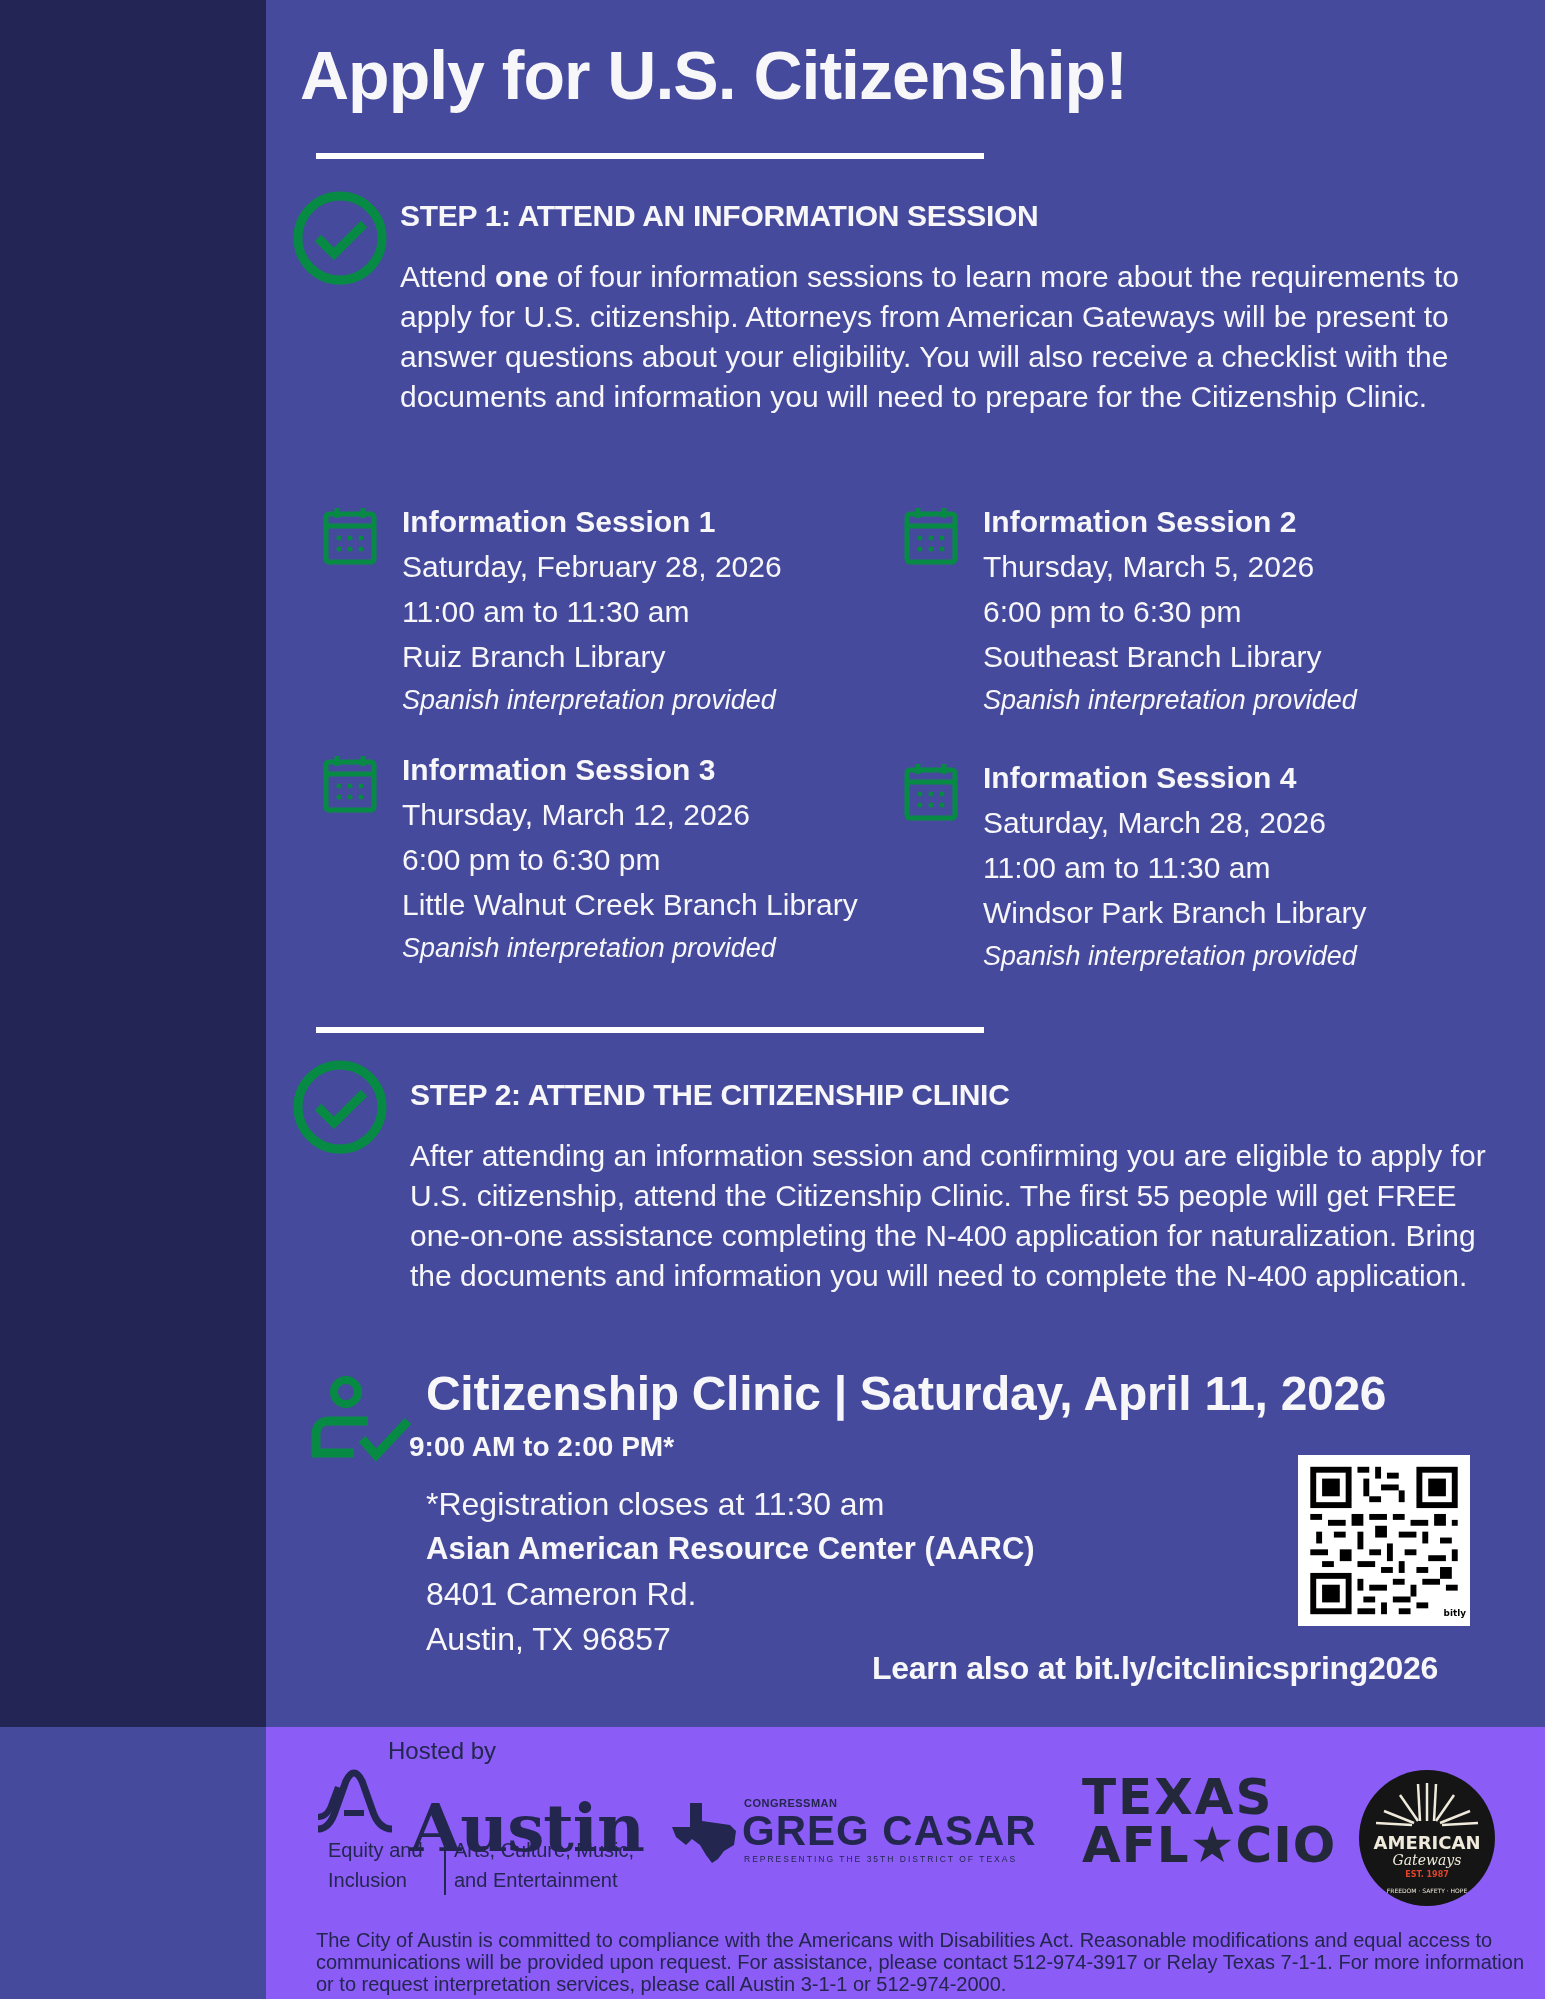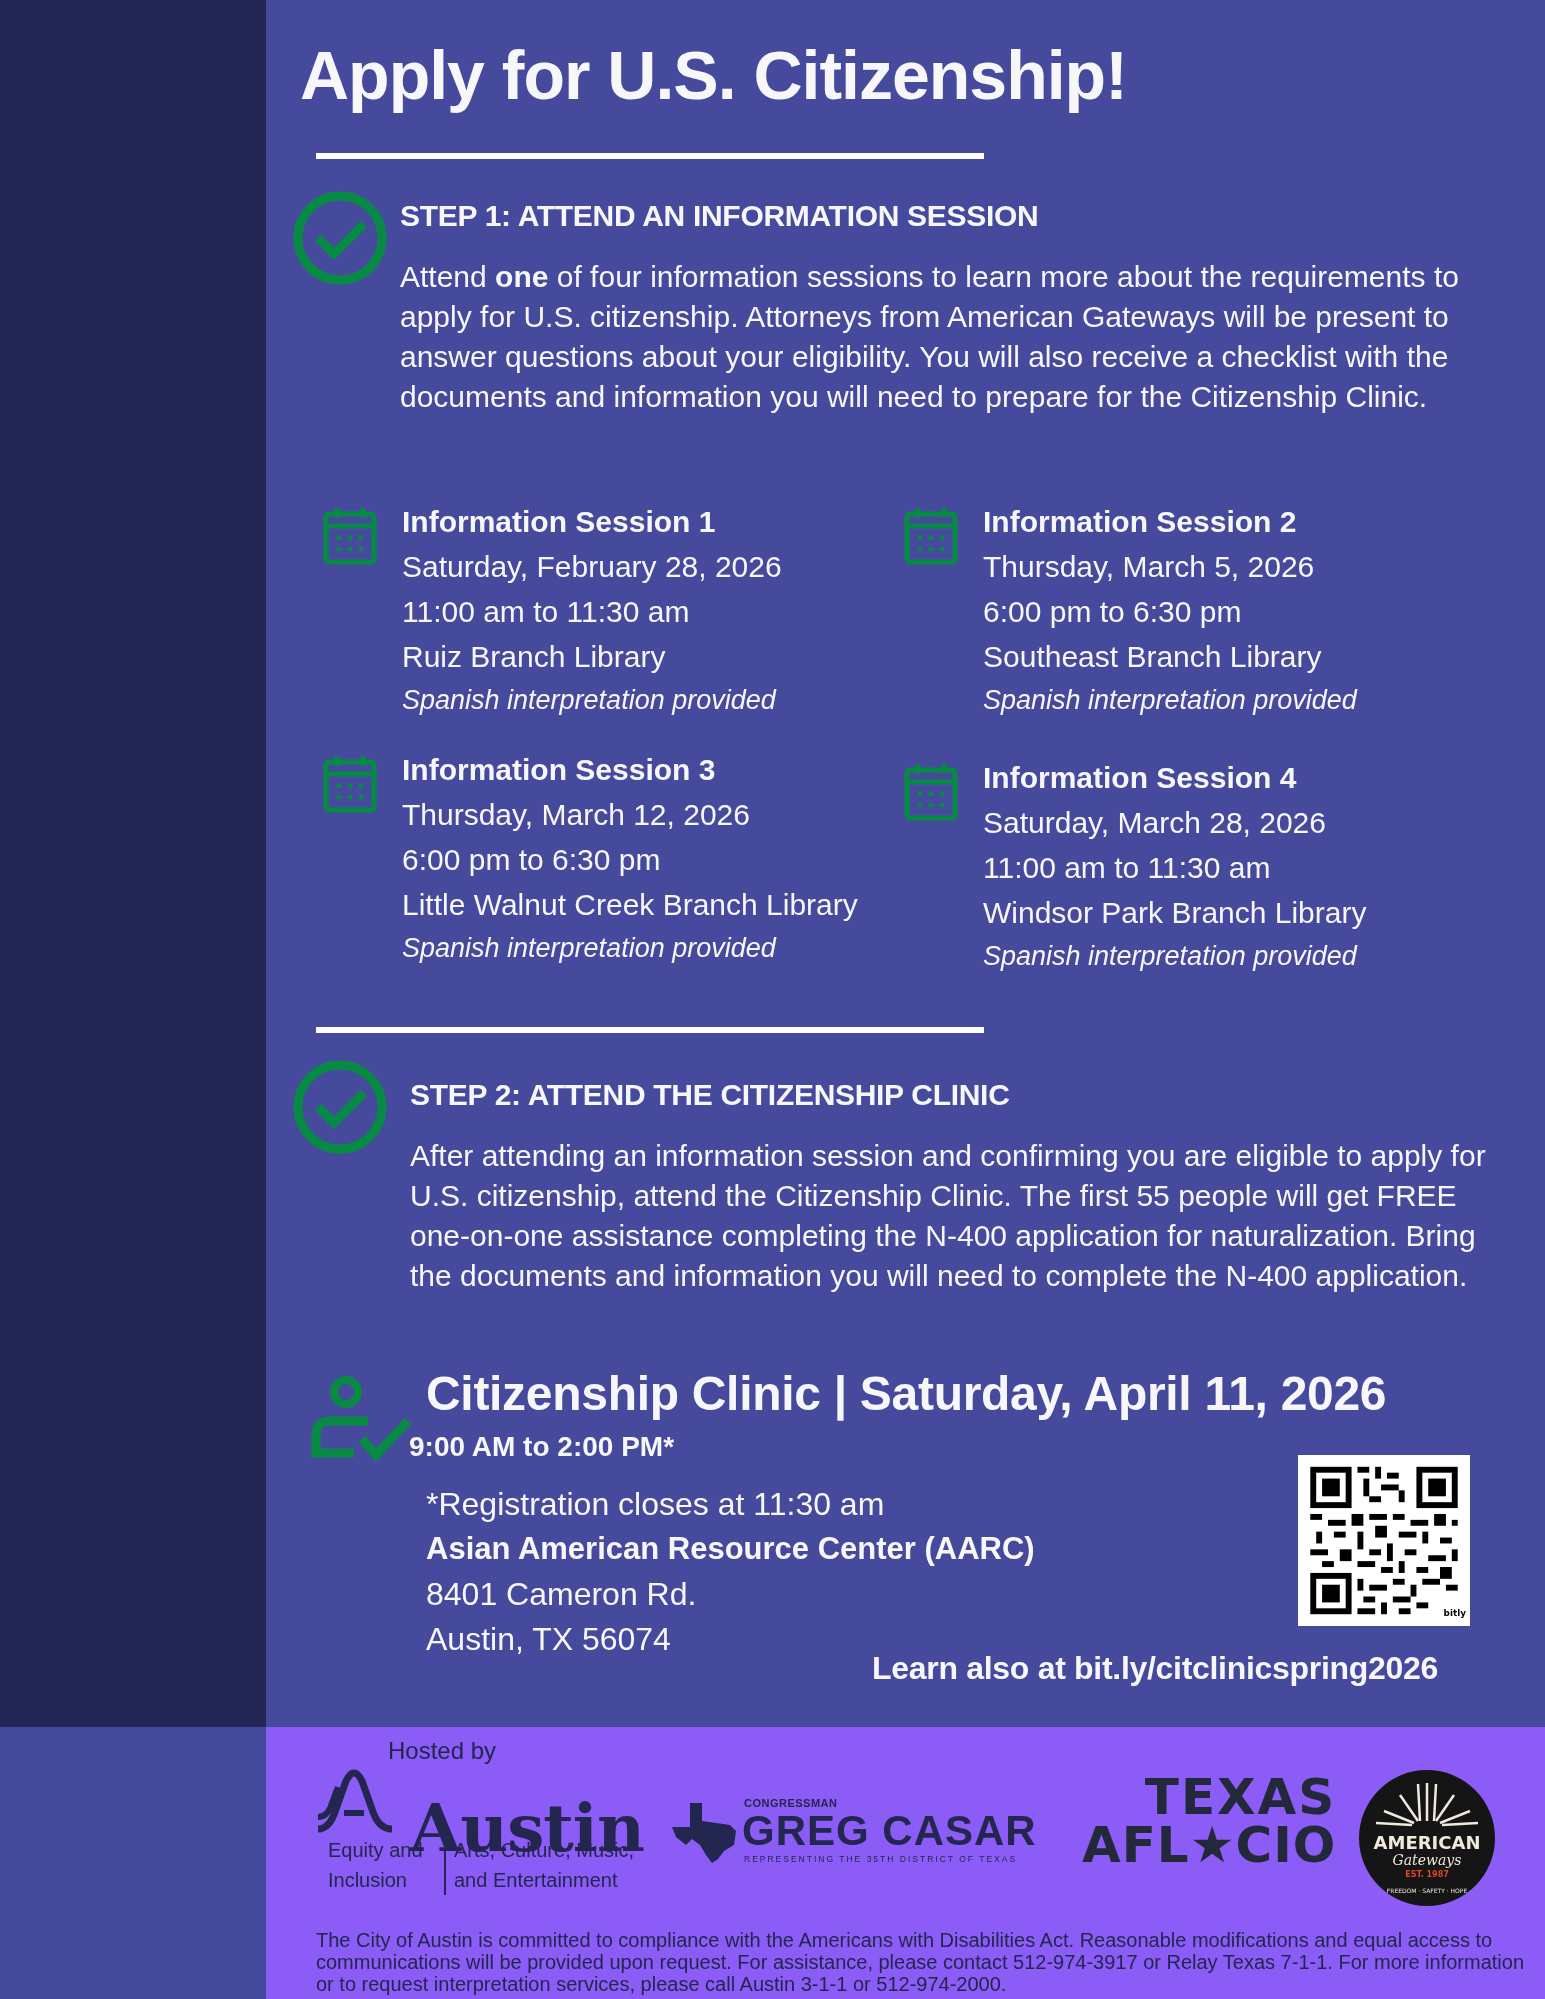--- a/index.html
+++ b/index.html
@@ -45,21 +45,21 @@
   .dept1 { left: 62px; top: 108px; }
   .dept2 { left: 188px; top: 108px; }
   .dept-divider { position: absolute; left: 178px; top: 110px; width: 2px; height: 58px; background: #23264f; }
 
   .casar { position: absolute; left: 406px; top: 70px; width: 380px; height: 70px; }
   .casar .small { position: absolute; left: 72px; top: 0; font-size: 11px; font-weight: 700; letter-spacing: 0.5px; }
   .casar .big { position: absolute; left: 70px; top: 10px; font-size: 42px; font-weight: 700; letter-spacing: 1px; }
   .casar .sub { position: absolute; left: 72px; top: 57px; font-size: 8.5px; letter-spacing: 2px; }
   .casar svg { position: absolute; left: 0; top: 4px; }
 
-  .afl { position: absolute; left: 816px; top: 46px; text-align: right; font-family: "DejaVu Sans", sans-serif; font-weight: 700; color: #23283a; line-height: 48px; }
+  .afl { position: absolute; left: 816px; top: 46px; text-align: left; font-family: "DejaVu Sans", sans-serif; font-weight: 700; color: #23283a; line-height: 48px; }
   .afl .t1 { font-size: 50px; letter-spacing: 2px; }
   .afl .t2 { font-size: 50px; letter-spacing: 1px; }
 
   .gateways { position: absolute; left: 1092px; top: 42px; width: 138px; height: 138px; }
 
   .ada { position: absolute; left: 50px; top: 182px; width: 1220px; font-size: 20px; line-height: 22px; }
 </style>
 </head>
 <body>
 
@@ -185,21 +185,21 @@
   <svg class="clinic-icon" viewBox="0 0 110 90">
     <circle cx="40" cy="17" r="12" fill="none" stroke="#078b44" stroke-width="8"></circle>
     <path d="M62 46 H24 Q10 46 10 60 V78 H48" fill="none" stroke="#078b44" stroke-width="9"></path>
     <polyline points="56,64 70,80 102,46" fill="none" stroke="#078b44" stroke-width="9"></polyline>
   </svg>
   <div class="clinic-title">Citizenship Clinic | Saturday, April 11, 2026</div>
   <div class="clinic-time">9:00 AM to 2:00 PM*</div>
   <div class="clinic-line" style="top:1486px;">*Registration closes at 11:30 am</div>
   <div class="clinic-line clinic-venue" style="top:1531px;">Asian American Resource Center (AARC)</div>
   <div class="clinic-line" style="top:1576px;">8401 Cameron Rd.</div>
-  <div class="clinic-line" style="top:1621px;">Austin, TX 56074</div>
+  <div class="clinic-line" style="top:1621px;">Austin, TX 96857</div>
 
   <div class="qr">
     <svg width="172" height="171" viewBox="0 0 29 29">
       <g fill="#000">
         <rect x="2" y="2" width="7" height="7"></rect>
           <rect x="3" y="3" width="5" height="5" fill="#fff"></rect>
           <rect x="4" y="4" width="3" height="3"></rect>
         <rect x="20" y="2" width="7" height="7"></rect>
           <rect x="21" y="3" width="5" height="5" fill="#fff"></rect>
           <rect x="22" y="4" width="3" height="3"></rect>

